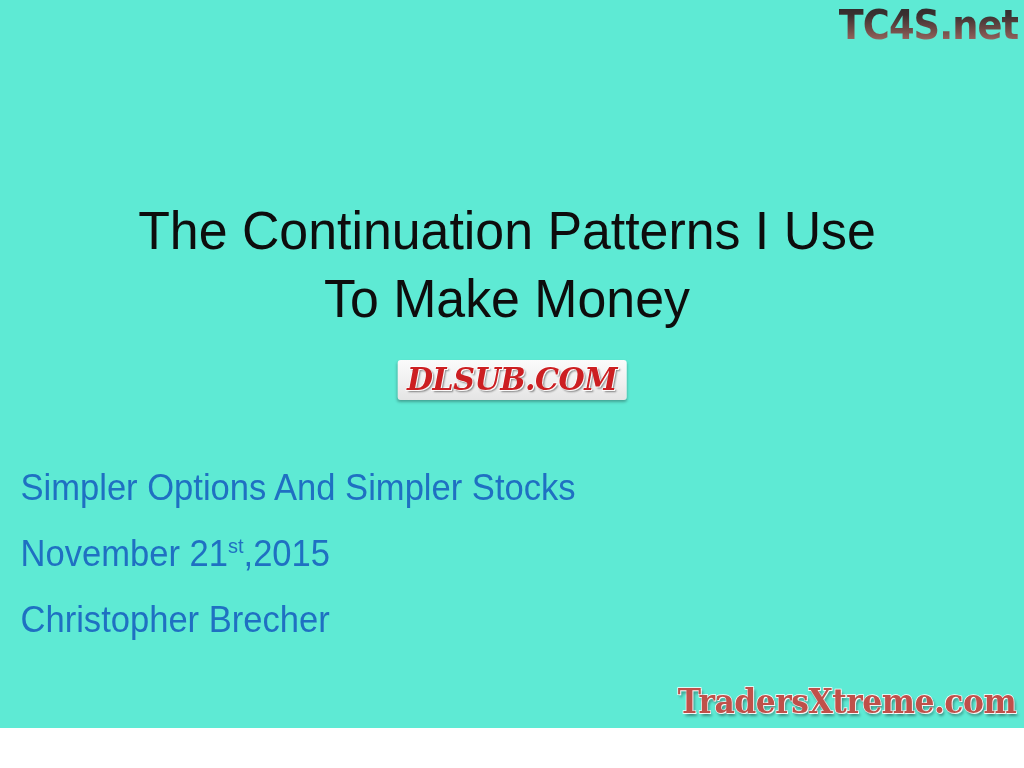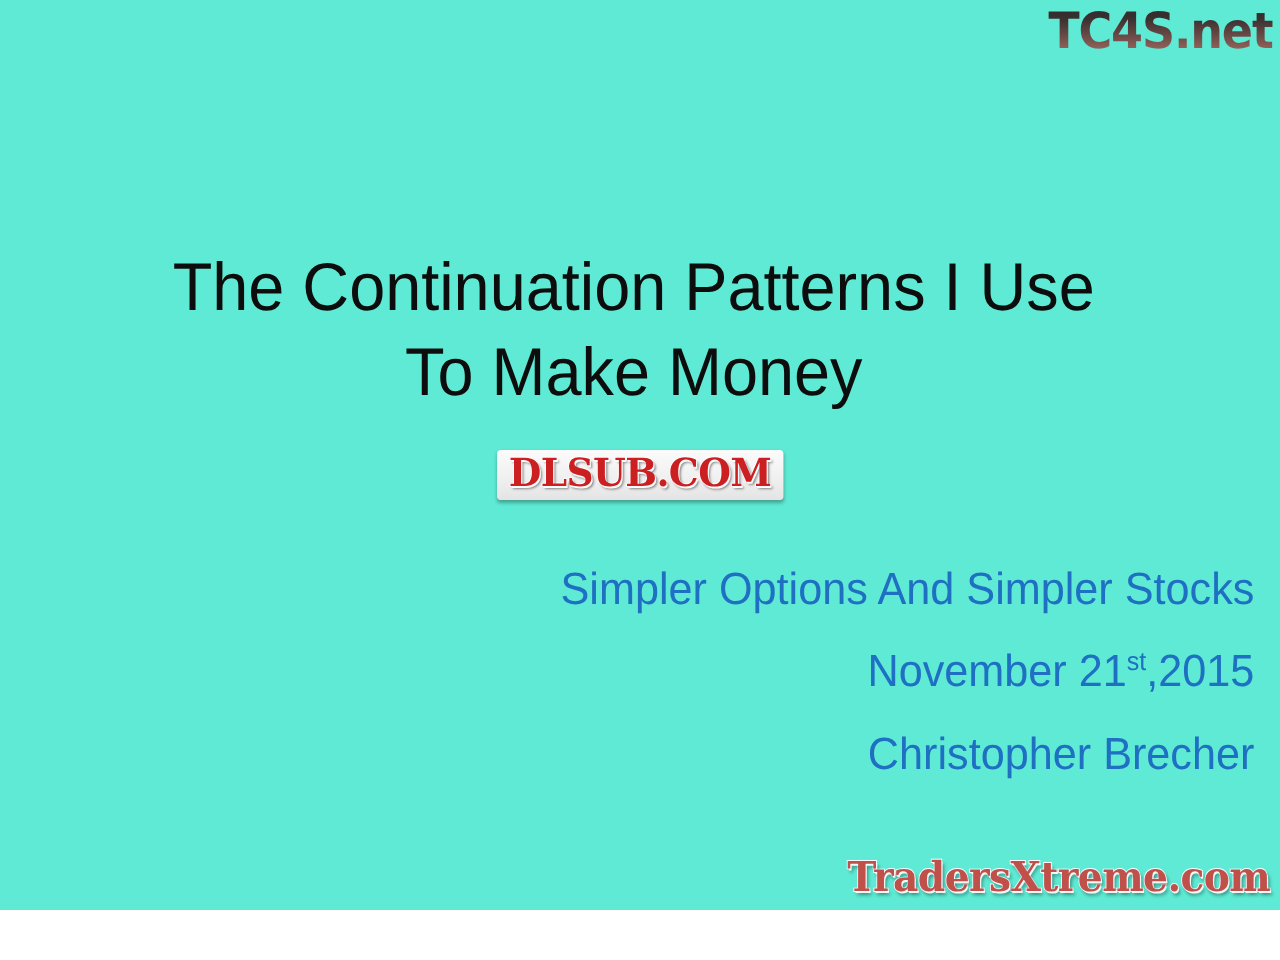--- a/index.html
+++ b/index.html
@@ -68,20 +68,21 @@
     position: absolute;
     left: 50%;
     top: 360px;
     transform: translateX(-50%);
     padding: 2px 6px 4px 6px;
     background: linear-gradient(180deg, #fbfbfb 0%, #f0f0f0 55%, #e4e4e4 100%);
     border-radius: 3px;
     box-shadow: 0 2px 3px rgba(0,0,0,0.30);
     line-height: 1;
     user-select: none;
+    font-style: italic;
   }
   .dlsub-text {
     font-family: "DejaVu Serif", "Liberation Serif", serif;
     font-weight: bold;
     font-size: 31px;
     line-height: 34px;
     letter-spacing: -0.5px;
     color: #cc1f22;
     -webkit-text-stroke: 1.3px #ffffff;
     paint-order: stroke fill;
@@ -91,22 +92,22 @@
     white-space: nowrap;
     transform: scaleX(0.97);
     display: inline-block;
   }
 
   
   .subtitle-block {
     position: absolute;
     left: 0;
     right: 0;
-    top: 438px;
-    text-align: right;
+    top: 455px;
+    text-align: left;
   }
   .subtitle-line {
     font-family: "Liberation Sans Narrow", "Liberation Sans", sans-serif;
     font-size: 36px;
     line-height: 66px;
     font-weight: 400;
     color: #1f70c2;
     white-space: nowrap;
     transform: scaleX(0.96);
   }

